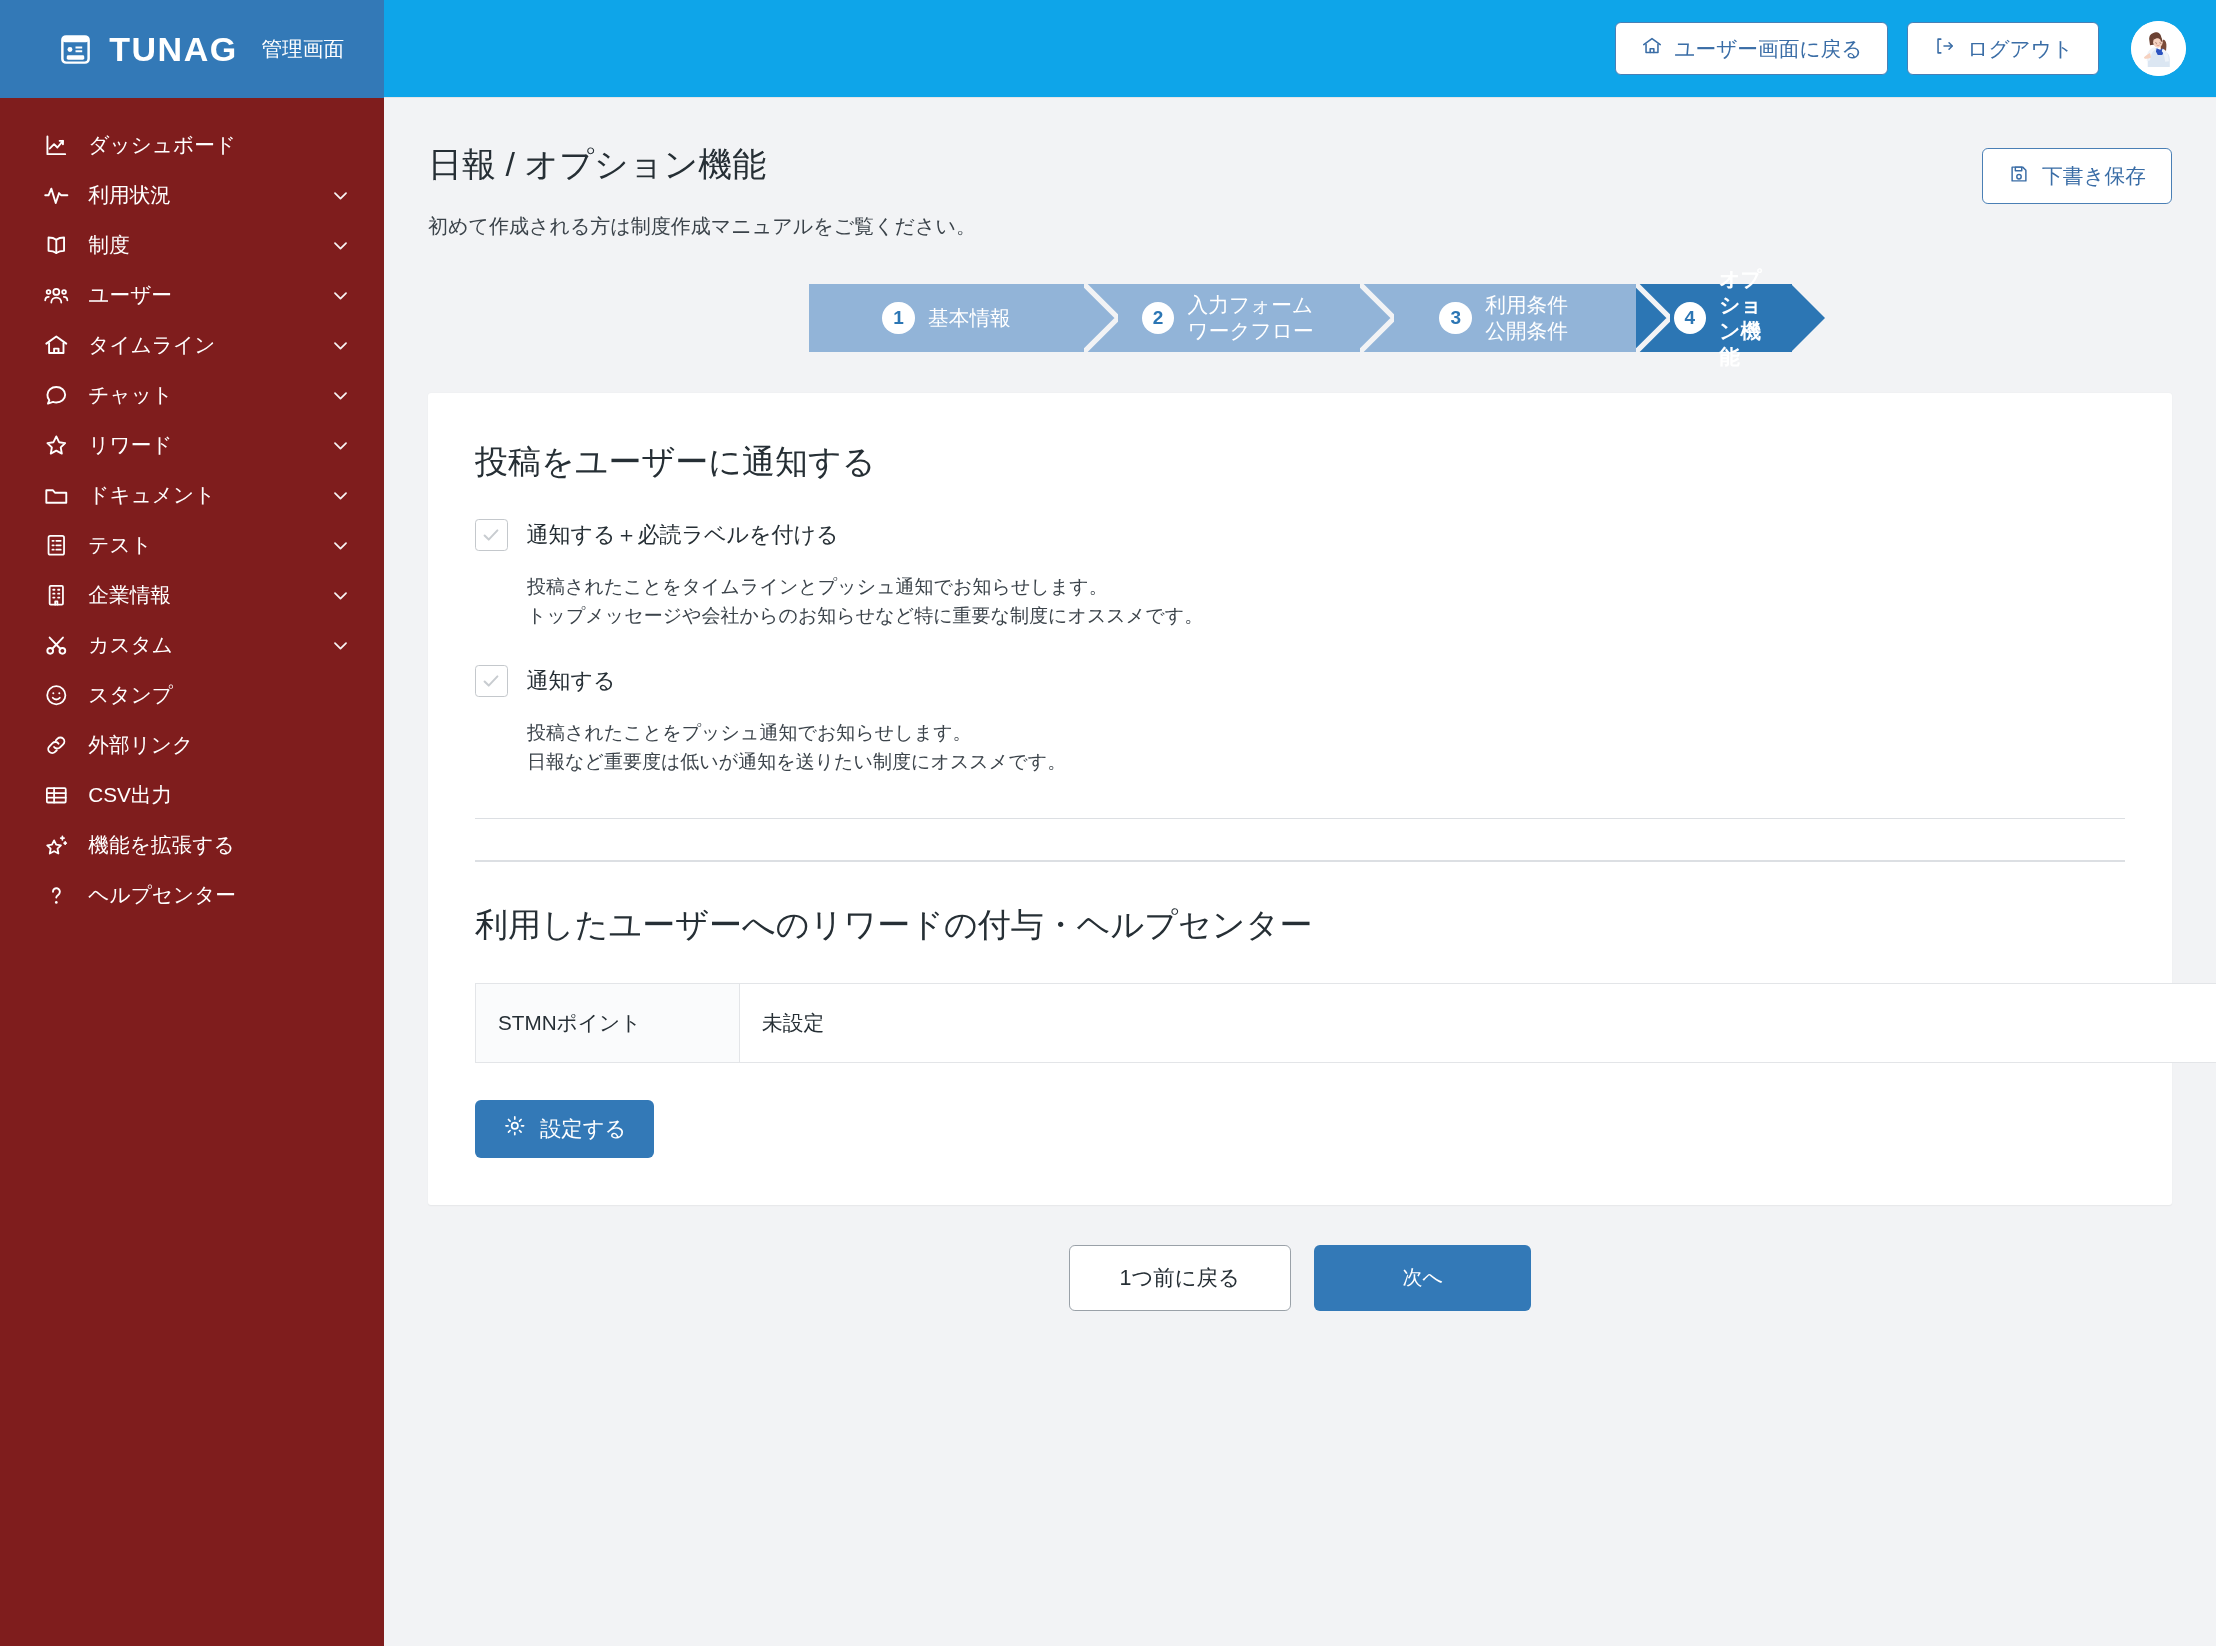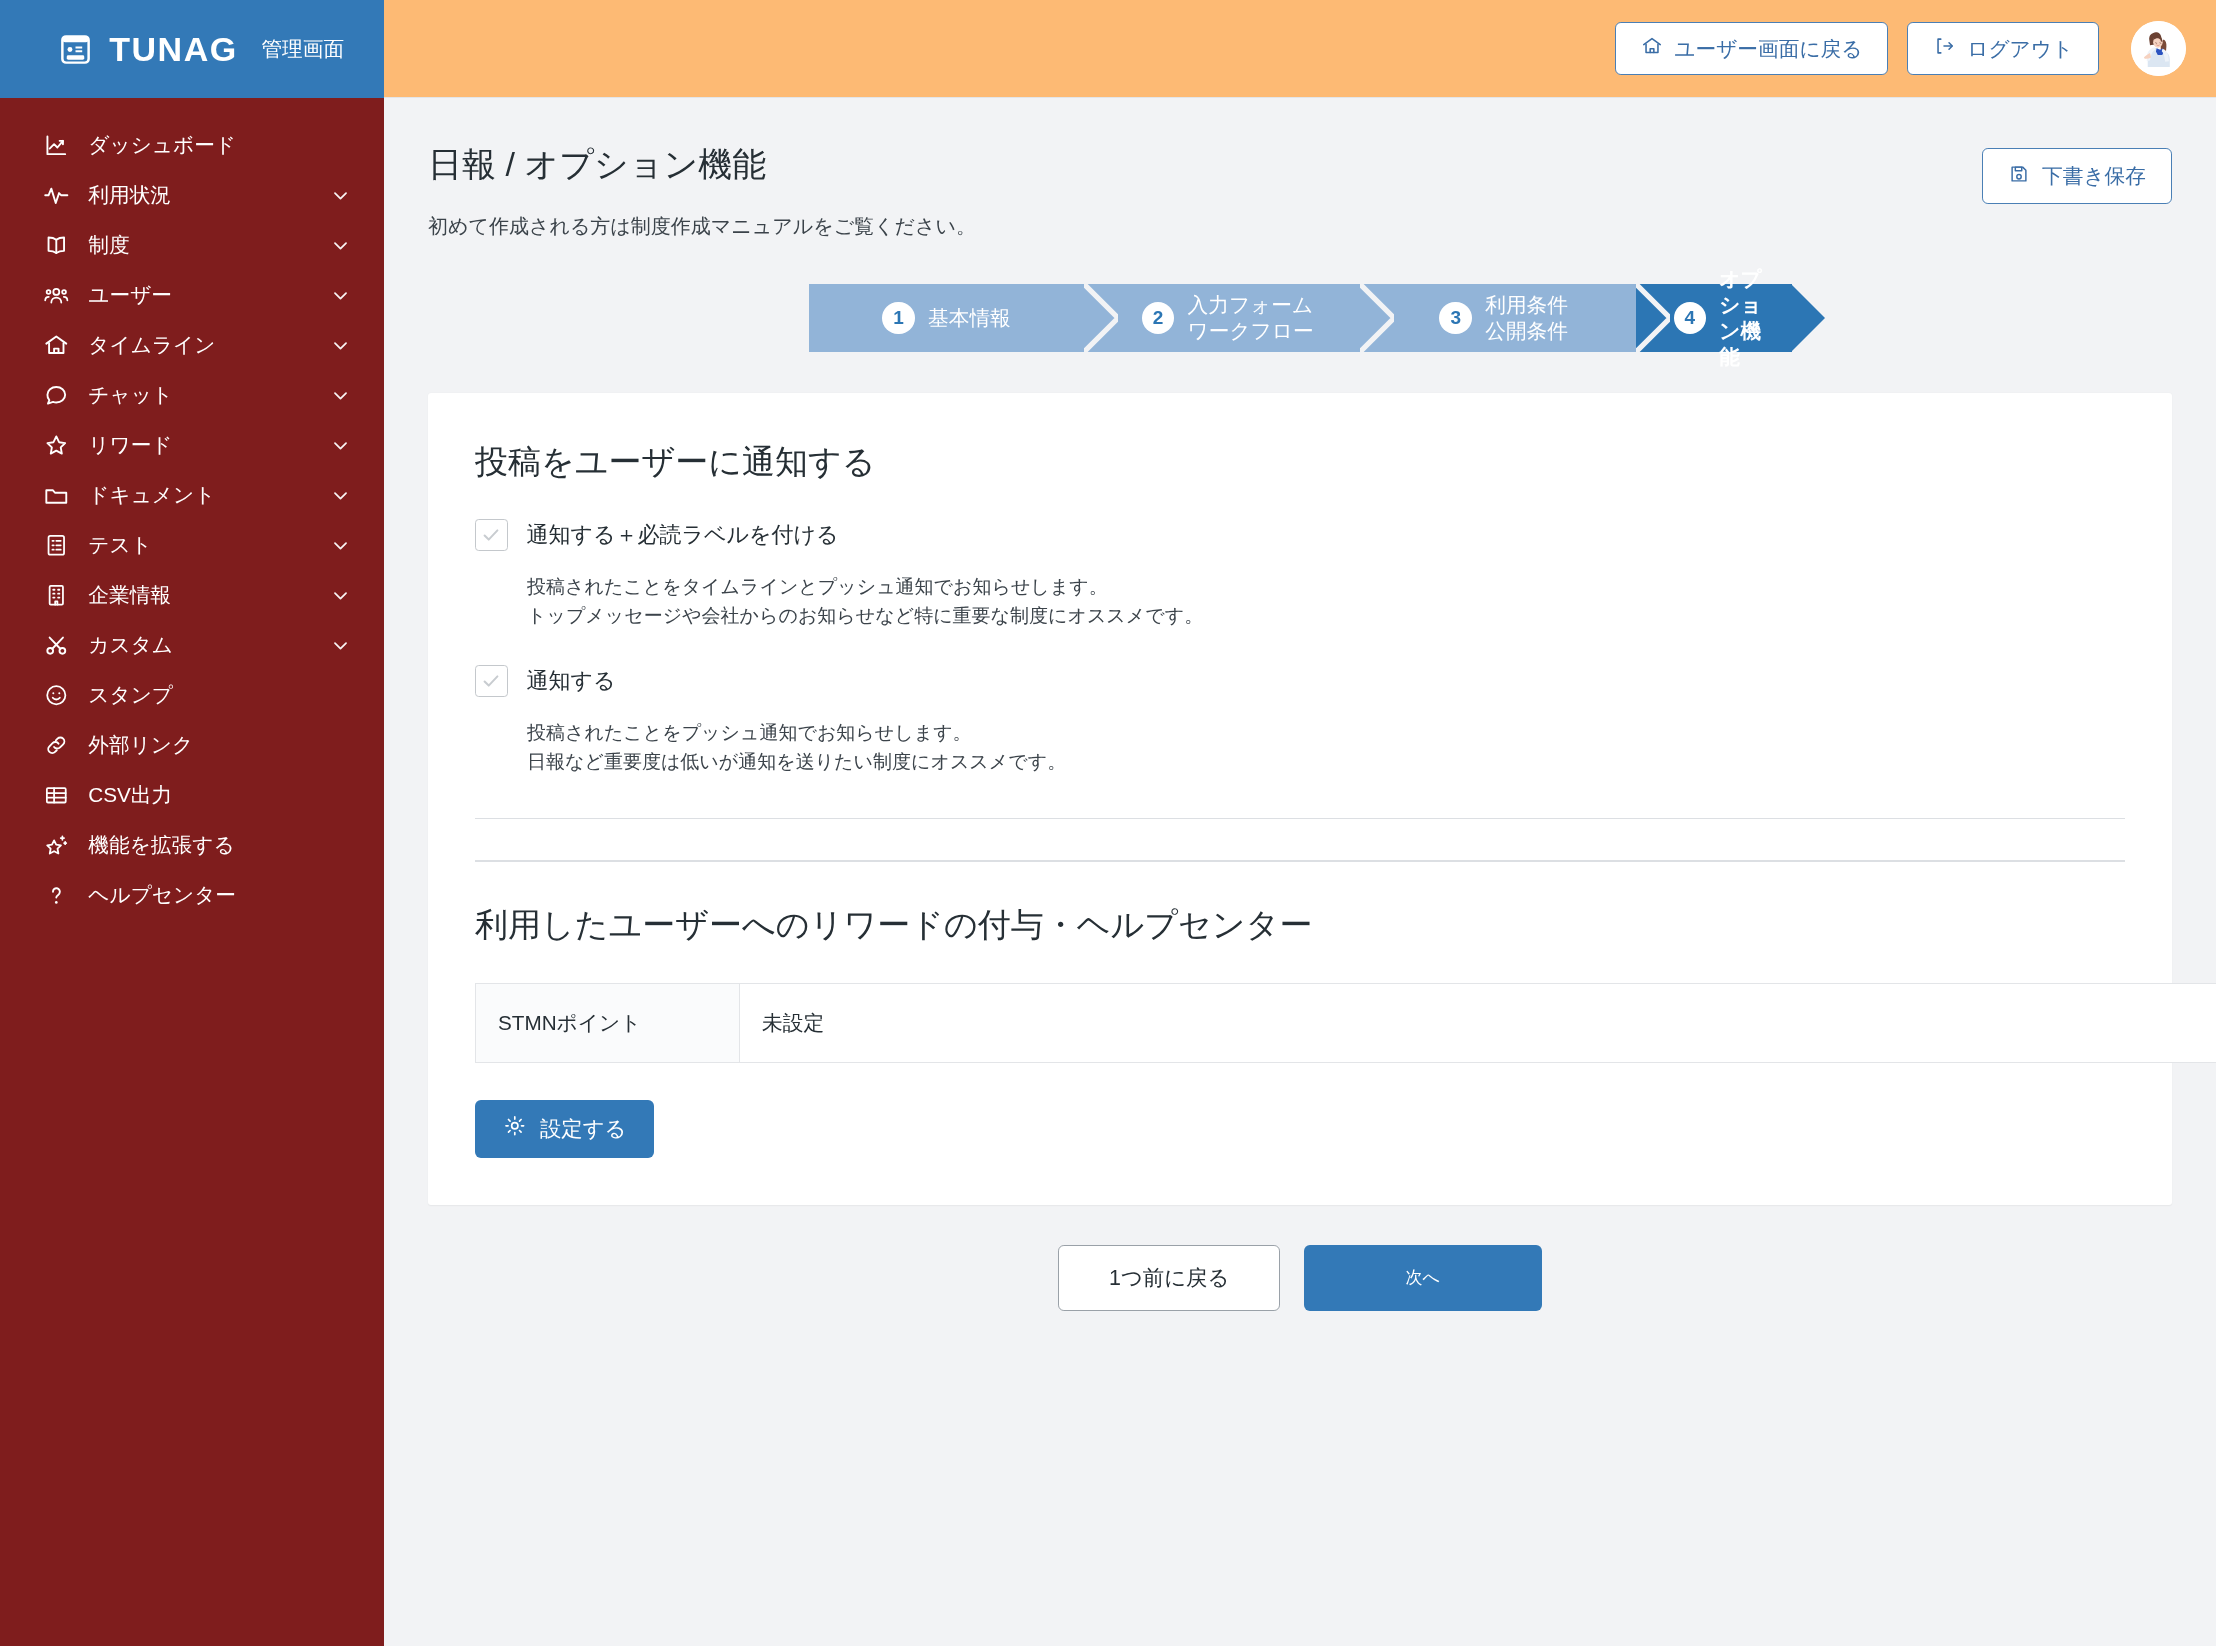--- a/index.html
+++ b/index.html
@@ -47,21 +47,21 @@
   }
   .nav-icon svg { width: 26.6px; height: 26.6px; display: block; }
   .nav-label { font-size: 20.7px; flex: 1 1 auto; white-space: nowrap; }
   .nav-chevron { width: 19px; height: 19px; flex: 0 0 19px; opacity: .95; }
 
   
   .main { flex: 1 1 auto; display: flex; flex-direction: column; min-width: 0; }
 
   .topbar {
     height: 98px; flex: 0 0 98px;
-    background: #fdba74;
+    background: #0ea5e9;
     border-bottom: 1.5px solid #e3e5e8;
     display: flex; align-items: center; justify-content: flex-end;
     padding-right: 29.6px; gap: 19px;
   }
   .tb-btn {
     height: 53px; border: 1.5px solid #4a7fb5; border-radius: 5.9px;
     background: #ffffff; color: #3a6da6;
     font-size: 20.7px; font-family: inherit;
     display: flex; align-items: center; gap: 11.8px;
     padding: 0 25px; cursor: pointer; white-space: nowrap;
@@ -171,22 +171,22 @@
   .footnav {
     display: flex; justify-content: center; align-items: center;
     gap: 23.6px; margin-top: 40px; padding-bottom: 29.6px;
   }
   .fn-back {
     width: 222px; height: 66px; border: 1.5px solid #9aa1a8; border-radius: 5.9px;
     background: #ffffff; color: #262f35; font-size: 21.4px; font-family: inherit;
     cursor: pointer;
   }
   .fn-next {
-    width: 238px; height: 66px; border: none; border-radius: 5.9px;
-    background: #3379b7; color: #ffffff; font-size: 17px; font-family: inherit;
+    width: 217px; height: 66px; border: none; border-radius: 5.9px;
+    background: #3379b7; color: #ffffff; font-size: 20px; font-family: inherit;
     cursor: pointer;
   }
 </style>
 </head>
 <body>
 
 <div class="app">
 
   <aside class="sidebar">
 

